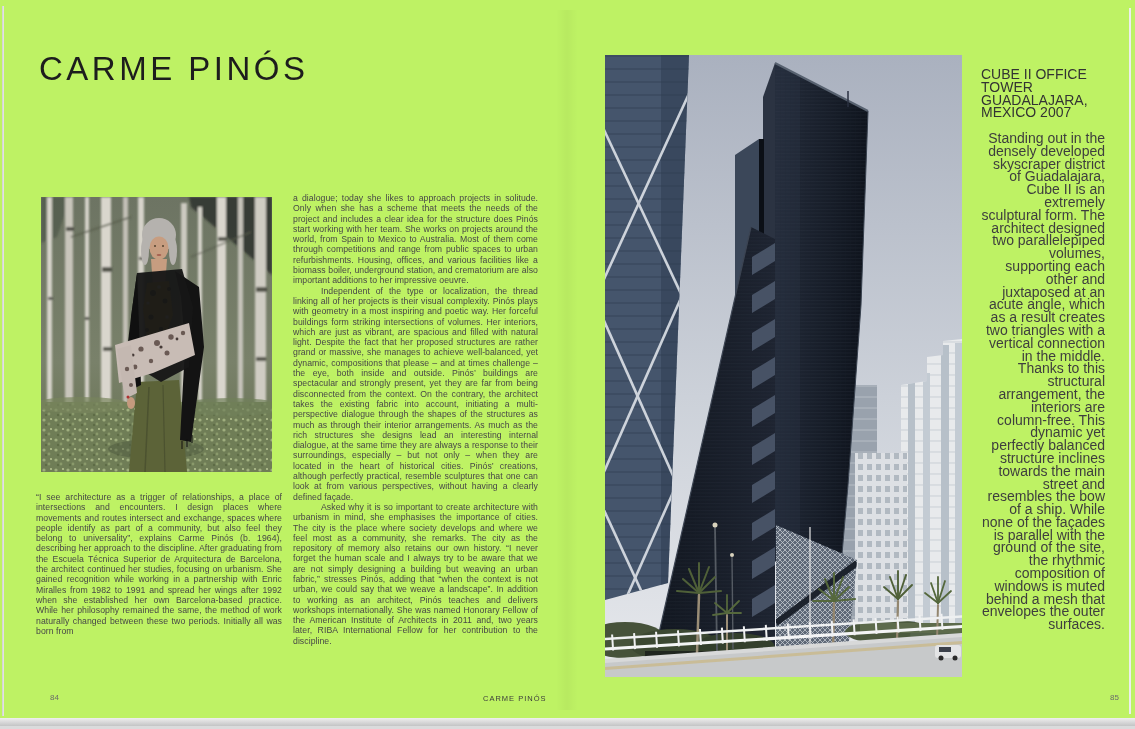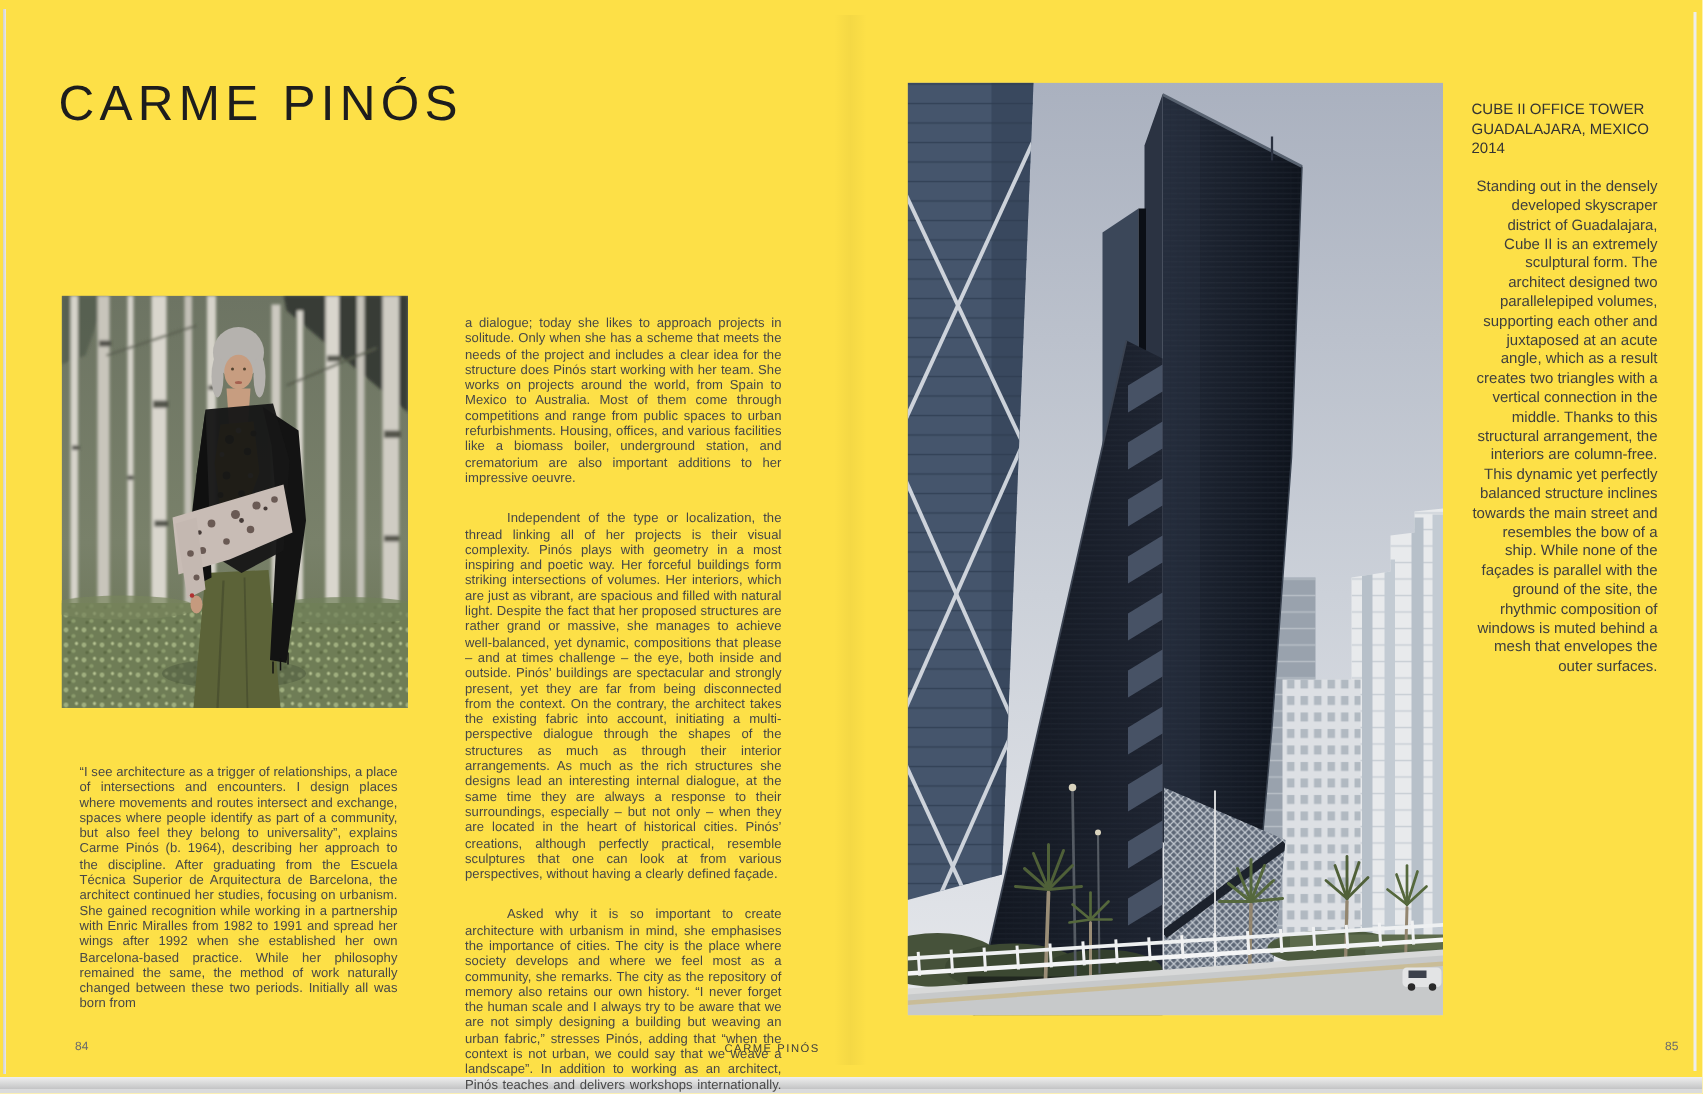--- a/index.html
+++ b/index.html
@@ -1,44 +1,44 @@
 <!DOCTYPE html>
 <html><head>
 <meta charset="utf-8">
 <style>
   html,body{margin:0;padding:0;background:#ffffff;}
   #canvas{
     position:relative;width:1135px;height:729px;overflow:hidden;
-    background:#fde047;font-family:"Liberation Sans",sans-serif;
+    background:#bef264;font-family:"Liberation Sans",sans-serif;
   }
   
   .edge-left{position:absolute;left:2px;top:6px;width:2px;height:710px;
     background:linear-gradient(90deg,#cfcfcf,#e9e9e9);}
   .edge-right{position:absolute;left:1129px;top:8px;width:2px;height:706px;background:#ededed;}
   .edge-bottom{position:absolute;left:0;top:718px;width:1135px;height:8px;
     background:linear-gradient(#efefef,#c3c4c5);}
   .edge-bottom2{position:absolute;left:0;top:726px;width:1135px;height:3px;background:#dadbdc;}
   .gutter{position:absolute;left:556px;top:10px;width:22px;height:700px;
     background:linear-gradient(90deg,rgba(0,0,0,0) 0%,rgba(0,0,0,0.035) 50%,rgba(0,0,0,0) 100%);}
   
   .title{
     position:absolute;left:39px;top:50px;width:420px;
     font-size:33px;letter-spacing:3.5px;color:#1d1d1d;font-weight:500;
   }
   .bodycol{
     position:absolute;color:#474747;font-size:8.7px;line-height:10.3px;
     text-align:justify;letter-spacing:0.05px;
   }
-  .bodycol p{margin:17px;}
+  .bodycol p{margin:0;}
   .bodycol p.indent{text-indent:28px;}
   .col1{left:36px;top:492px;width:246px;}
   .col2{left:293px;top:193px;width:245px;}
   .caption{
     position:absolute;left:981px;top:68px;width:124px;color:#3e3e3e;
-    font-size:10px;line-height:12.8px;text-align:left;
+    font-size:14px;line-height:12.8px;text-align:left;
   }
   .caption .cap-title{color:#333;}
   .caption .cap-body{margin:12.8px 0 0 0;text-align:right;}
   .pagenum{position:absolute;font-size:8px;color:#6b6b6b;}
   .pn-left{left:50px;top:693px;}
   .pn-right{left:1082px;top:693px;margin-left:28px;}
   .footer-title{position:absolute;left:483px;top:694px;font-size:7.5px;
     letter-spacing:1px;color:#3c3c3c;}
   
   figure{margin:0;padding:0;position:absolute;overflow:hidden;}
@@ -388,21 +388,21 @@
 
       <rect x="330" y="590" width="26" height="13" rx="3" fill="#e3e4e5"></rect>
       <rect x="334" y="592" width="12" height="5" fill="#3c414b"></rect>
       <circle cx="336" cy="603" r="2.5" fill="#2a2a2a"></circle>
         <circle cx="350" cy="603" r="2.5" fill="#2a2a2a"></circle>
     </svg>
   </figure>
 
   <aside class="caption">
     <div class="cap-title">CUBE II OFFICE TOWER</div>
-    <div class="cap-title">GUADALAJARA, MEXICO 2014</div>
+    <div class="cap-title">GUADALAJARA, MEXICO 2007</div>
     <p class="cap-body">Standing out in the densely developed skyscraper district of Guadalajara, Cube II is an extremely sculptural form. The architect designed two parallelepiped volumes, supporting each other and juxtaposed at an acute angle, which as a result creates two triangles with a vertical connection in the middle. Thanks to this structural arrangement, the interiors are column-free. This dynamic yet perfectly balanced structure inclines towards the main street and resembles the bow of a ship. While none of the façades is parallel with the ground of the site, the rhythmic composition of windows is muted behind a mesh that envelopes the outer surfaces.</p>
   </aside>
 
   <span class="pagenum pn-left">84</span>
   <span class="footer-title">CARME PINÓS</span>
   <span class="pagenum pn-right">85</span>
 
 </div>
 
 </body></html>

